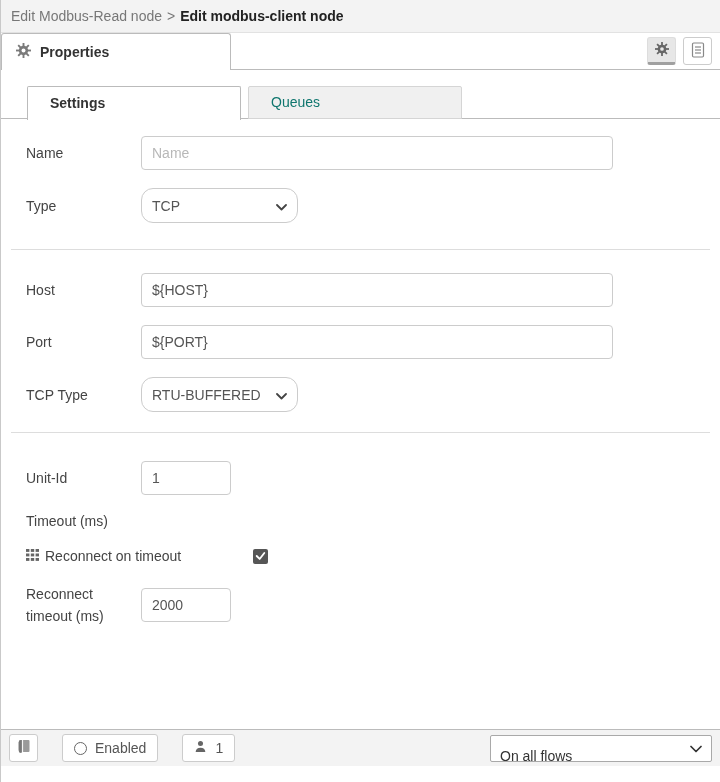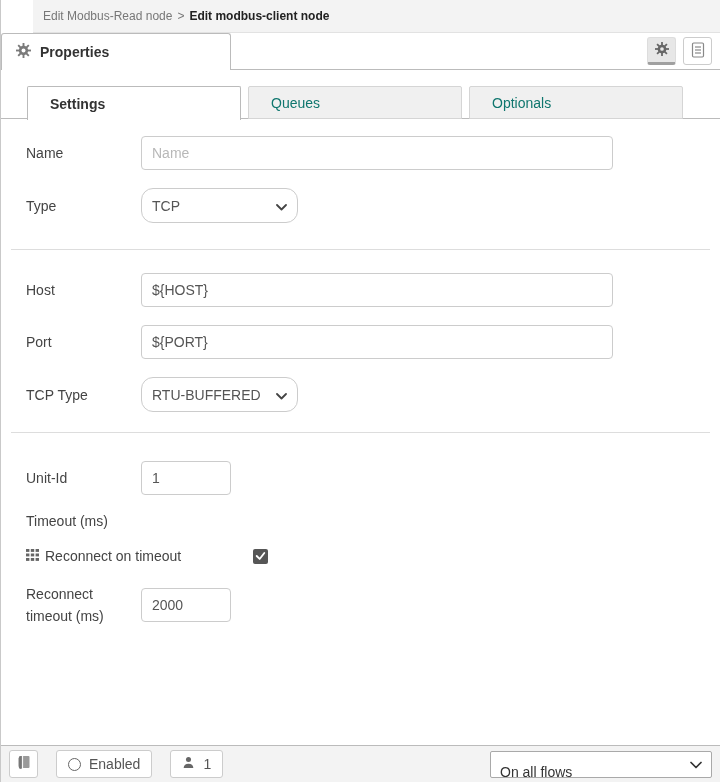--- a/index.html
+++ b/index.html
@@ -5,22 +5,22 @@
   * { box-sizing: border-box; margin: 0; padding: 0; }
   html,body { background:#fff; }
   body { font-family: "Liberation Sans", sans-serif; }
   .wrapper {
     position: relative; width: 720px; height: 782px;
     background:#fff; overflow:hidden; border-left:1px solid #c9c9c9;
   }
   
   .breadcrumb {
     height:33px; background:#f3f3f3; border-bottom:1px solid #e2e2e2;
-    display:flex; align-items:center; padding:0 10px; font-size:12px; color:#777;
-    gap:5px; white-space:nowrap;margin-left:32px;
+    display:flex; align-items:center; padding:0 10px; font-size:14px; color:#777;
+    gap:5px; white-space:nowrap;
   }
   .breadcrumb .current { color:#222; font-weight:bold; }
   
   .toolbar {
     height:62px; background:#f3f3f3; display:flex; align-items:center;
     padding:0 14px 0 8px;
   }
   .btn {
     font-family:inherit; font-size:14px; height:37px; border-radius:3px;
     border:1px solid #ccc; background:#fff; color:#888; cursor:pointer;
@@ -36,21 +36,21 @@
     display:flex; align-items:center; gap:9px; padding-left:14px;
     font-size:14px; font-weight:bold; color:#333; z-index:2;
   }
   .props-actions { position:absolute; right:8px; top:4px; display:flex; gap:7px; }
   .icon-btn {
     width:29px; height:28px; border:1px solid #ccc; border-radius:3px; background:#fff;
     display:flex; align-items:center; justify-content:center; cursor:pointer; padding:0;
   }
   .icon-btn.active { background:#e7e7e7; border-color:#ddd; border-bottom:3px solid #a0a0a0; }
   
-  .tabs-row { margin-top:16px; height:33px; border-bottom:1px solid #bbb; position:relative; padding-left:26px; display:flex; gap:7px; }
+  .tabs-row { margin-top:16px; height:33px; border-bottom:1px solid #bbb; position:relative; padding-left:26px; display:flex; gap:7px;align-items:center; }
   .tab {
     width:214px; height:33px; display:flex; align-items:center; padding-left:22px;
     font-size:14px; cursor:pointer;
   }
   .tab.active {
     background:#fff; border:1px solid #bbb; border-bottom:none; font-weight:bold; color:#333;
     height:34px; margin-bottom:-1px; z-index:2; border-radius:2px 2px 0 0;
   }
   .tab.inactive { background:#f0f0f0; border:1px solid #d5d5d5; color:#0f766e; border-radius:2px 2px 0 0; }
   
@@ -75,23 +75,23 @@
   .chk-row { display:flex; align-items:center; margin:0 0 18px 25px; }
   .chk-label-group { display:flex; align-items:center; gap:6px; width:227px; }
   .chk-label-group .flabel2 { font-size:14px; color:#444; }
   .checkbox {
     width:15px; height:15px; background:#565656; border-radius:2px;
     display:flex; align-items:center; justify-content:center; cursor:pointer;
   }
   .two-line-label { width:115px; flex-shrink:0; font-size:14px; color:#444; line-height:1.6; }
   
   .footer {
-    position:absolute; left:0; bottom:0; width:100%; height:37px;
+    position:absolute; left:0; bottom:16px; width:100%; height:37px;
     background:#f3f3f3; border-top:1px solid #bbb;
-    display:flex; align-items:center; padding:16px 8px; gap:18px;
+    display:flex; align-items:center; padding:16px 8px; gap:24px;
   }
   .fbtn {
     height:28px; border:1px solid #ccc; border-radius:3px; background:#fff; cursor:pointer;
     display:flex; align-items:center; justify-content:center; gap:8px;
     font-family:inherit; font-size:14px; color:#555; padding:0 11px;
   }
   .fbtn.square { width:29px; padding:0; }
   .ring { width:13px; height:13px; border:1.5px solid #666; border-radius:50%; display:inline-block; }
   .deploy-select {
     margin-left:auto; width:222px; height:27px; background:#fff; border:1px solid #a9a9a9;
@@ -164,23 +164,20 @@
     </div>
   </div>
 
   <div class="tabs-row">
     <div class="tab active">
       <span>Settings</span>
     </div>
     <div class="tab inactive">
       <span>Queues</span>
     </div>
-    <div class="tab inactive">
-      <span>Optionals</span>
-    </div>
   </div>
 
   <div class="form">
 
     <div class="frow">
       <span class="flabel">Name</span>
       <input class="tinput w-wide" type="text" placeholder="Name" style="">
     </div>
 
     <div class="frow">

